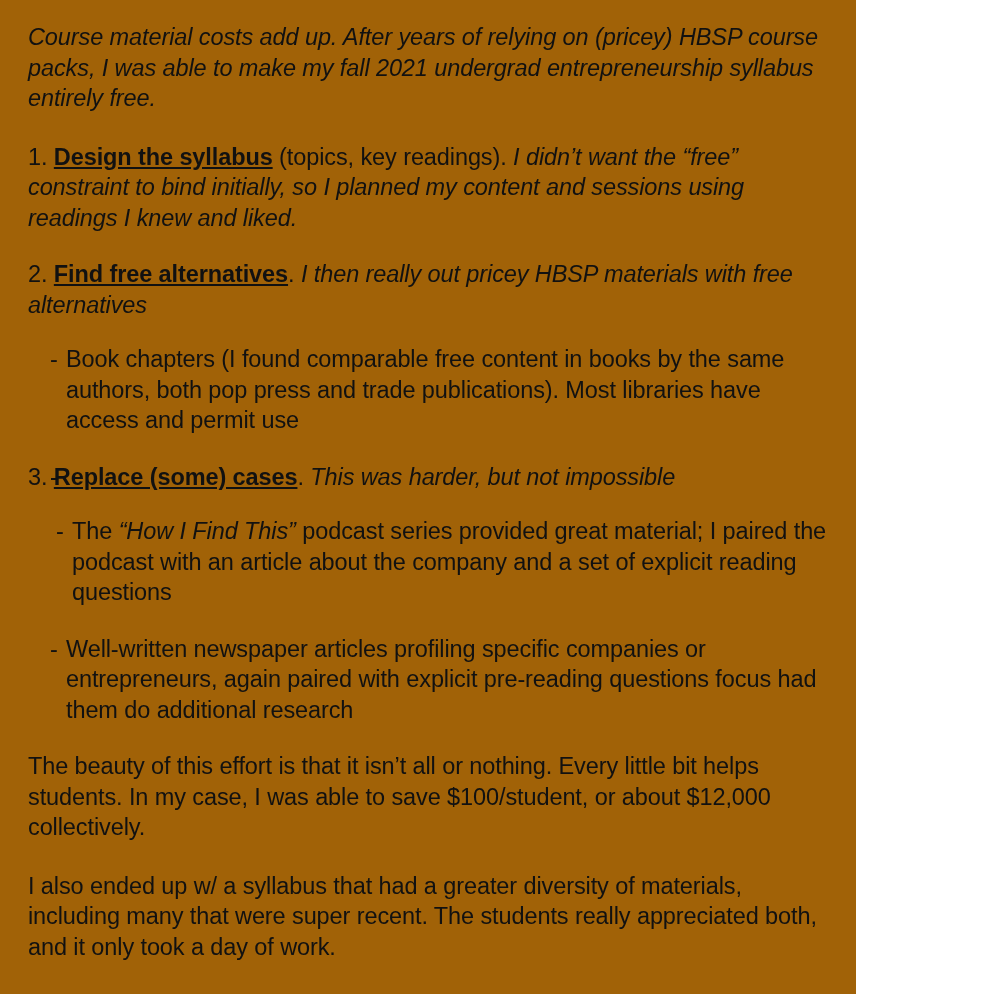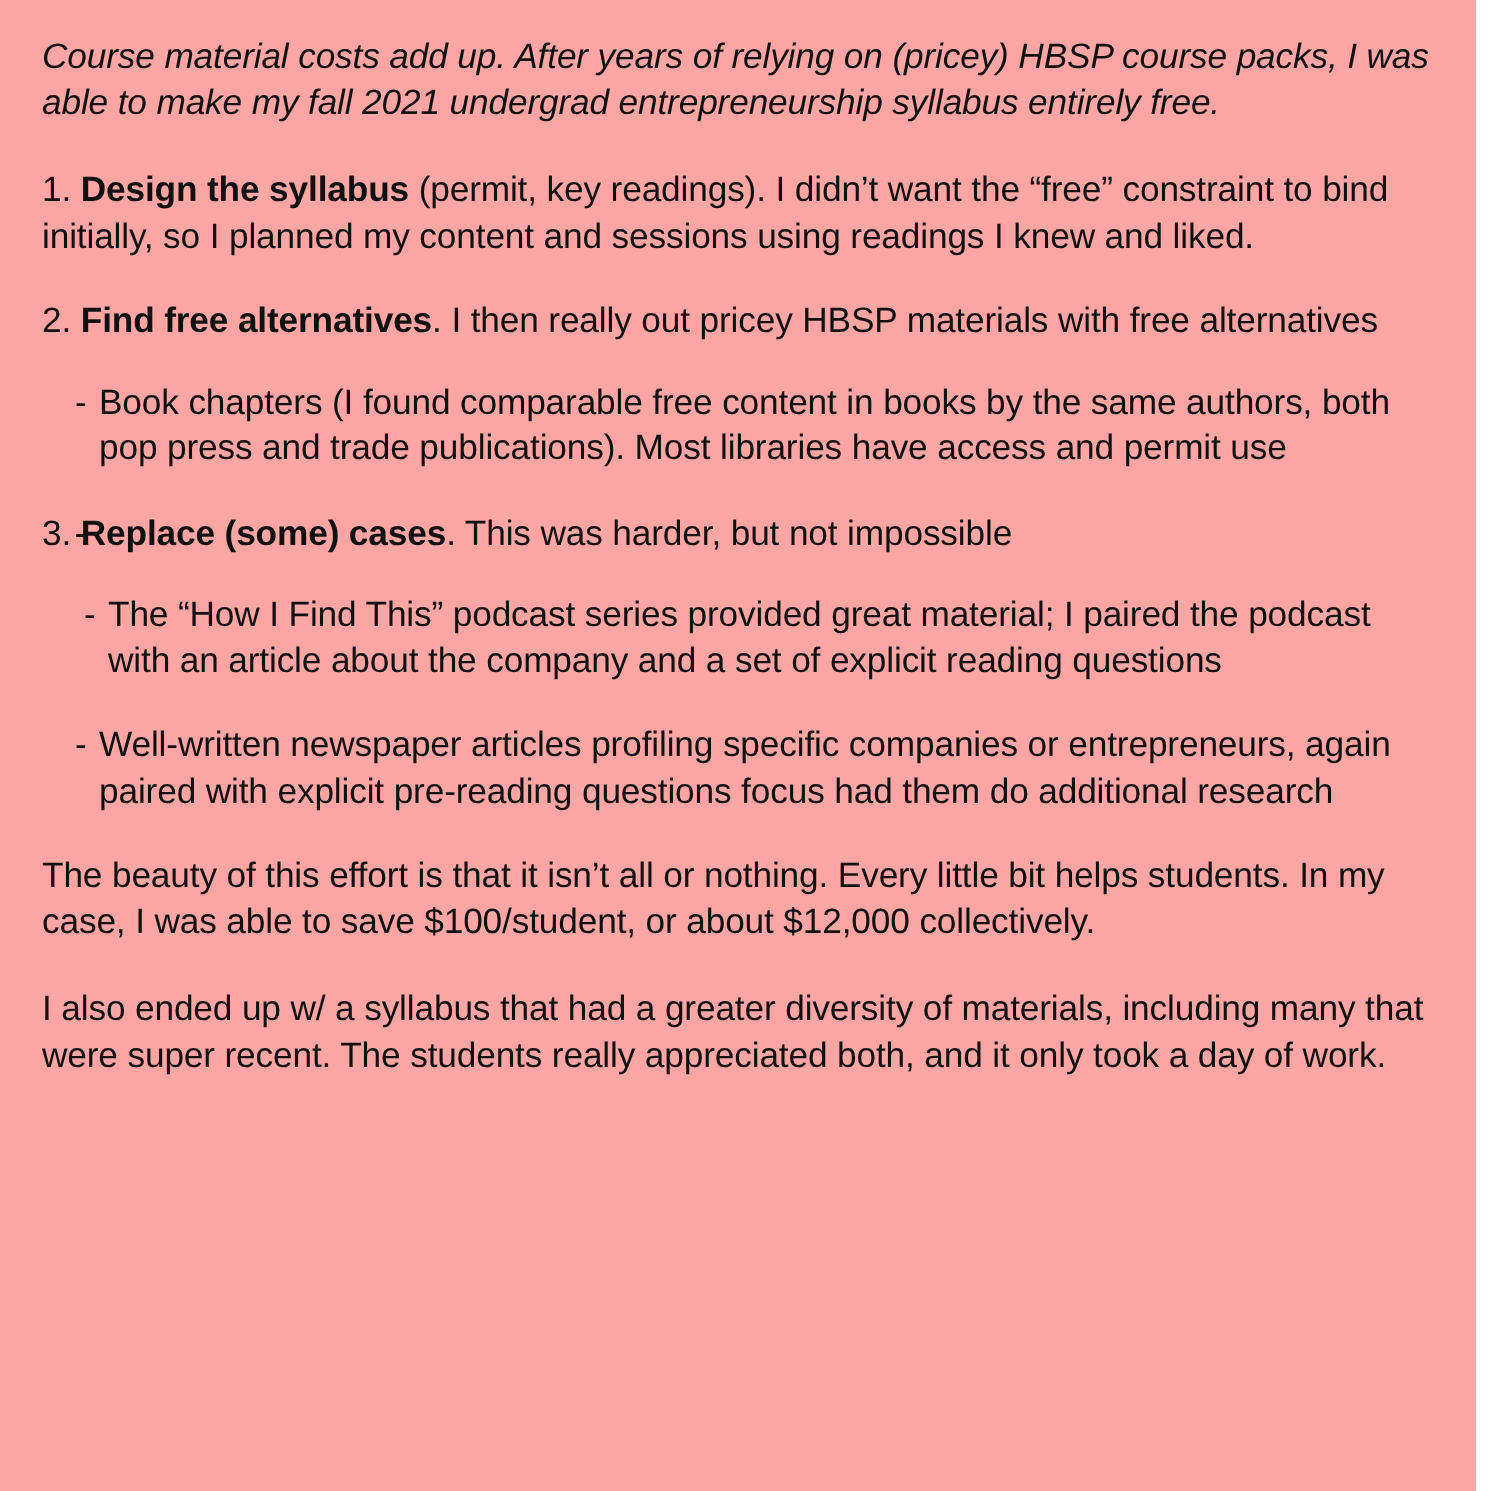--- a/index.html
+++ b/index.html
@@ -12,23 +12,23 @@
     width: 1000px;
     height: 994px;
     overflow: hidden;
     font-family: "Liberation Sans", sans-serif;
     color: #000000;
     -webkit-font-smoothing: antialiased;
   }
 
   #page {
     position: relative;
-    width: 984px;
+    width: 856px;
     height: 994px;
-    background: #fca5a5;
+    background: #a16207;
     box-sizing: border-box;
     padding: 22px 24px 0 28px;
   }
 
   .para {
     font-size: 23.5px;
     line-height: 30.5px;
     letter-spacing: -0.1px;
     color: #111111;
     margin: 0;
@@ -43,23 +43,25 @@
   .numbered {
     margin-bottom: 26px;
   }
 
   .num-label {
     font-weight: 400;
   }
 
   .bold {
     font-weight: 700;
+    text-decoration: underline;
   }
 
   .ital {
+    font-style: italic;
   }
 
   .bullets {
     margin: 0 0 6px 0;
     padding: 0;
   }
 
   .bullet {
     position: relative;
     padding-left: 38px;
@@ -92,21 +94,21 @@
   }
 </style>
 </head>
 <body>
 
 <div id="page">
 
   <p class="para intro">Course material costs add up. After years of relying on (pricey) HBSP course packs, I was able to make my fall 2021 undergrad entrepreneurship syllabus entirely free.</p>
 
   <p class="para numbered">
-    <span class="num-label">1.</span><span> </span><span class="bold">Design the syllabus</span><span> (permit, key readings).</span><span> </span><span class="ital">I didn’t want the “free” constraint to bind initially, so I planned my content and sessions using readings I knew and liked.</span>
+    <span class="num-label">1.</span><span> </span><span class="bold">Design the syllabus</span><span> (topics, key readings).</span><span> </span><span class="ital">I didn’t want the “free” constraint to bind initially, so I planned my content and sessions using readings I knew and liked.</span>
   </p>
 
   <p class="para numbered">
     <span class="num-label">2.</span><span> </span><span class="bold">Find free alternatives</span><span>.</span><span> </span><span class="ital">I then really out pricey HBSP materials with free alternatives</span>
   </p>
 
   <div class="bullets group-after-num">
     <p class="para bullet">
       <span class="dash">-</span><span>Book chapters (I found comparable free content in books by the same authors, both pop press and trade publications). Most libraries have access and permit use</span>
     </p>

